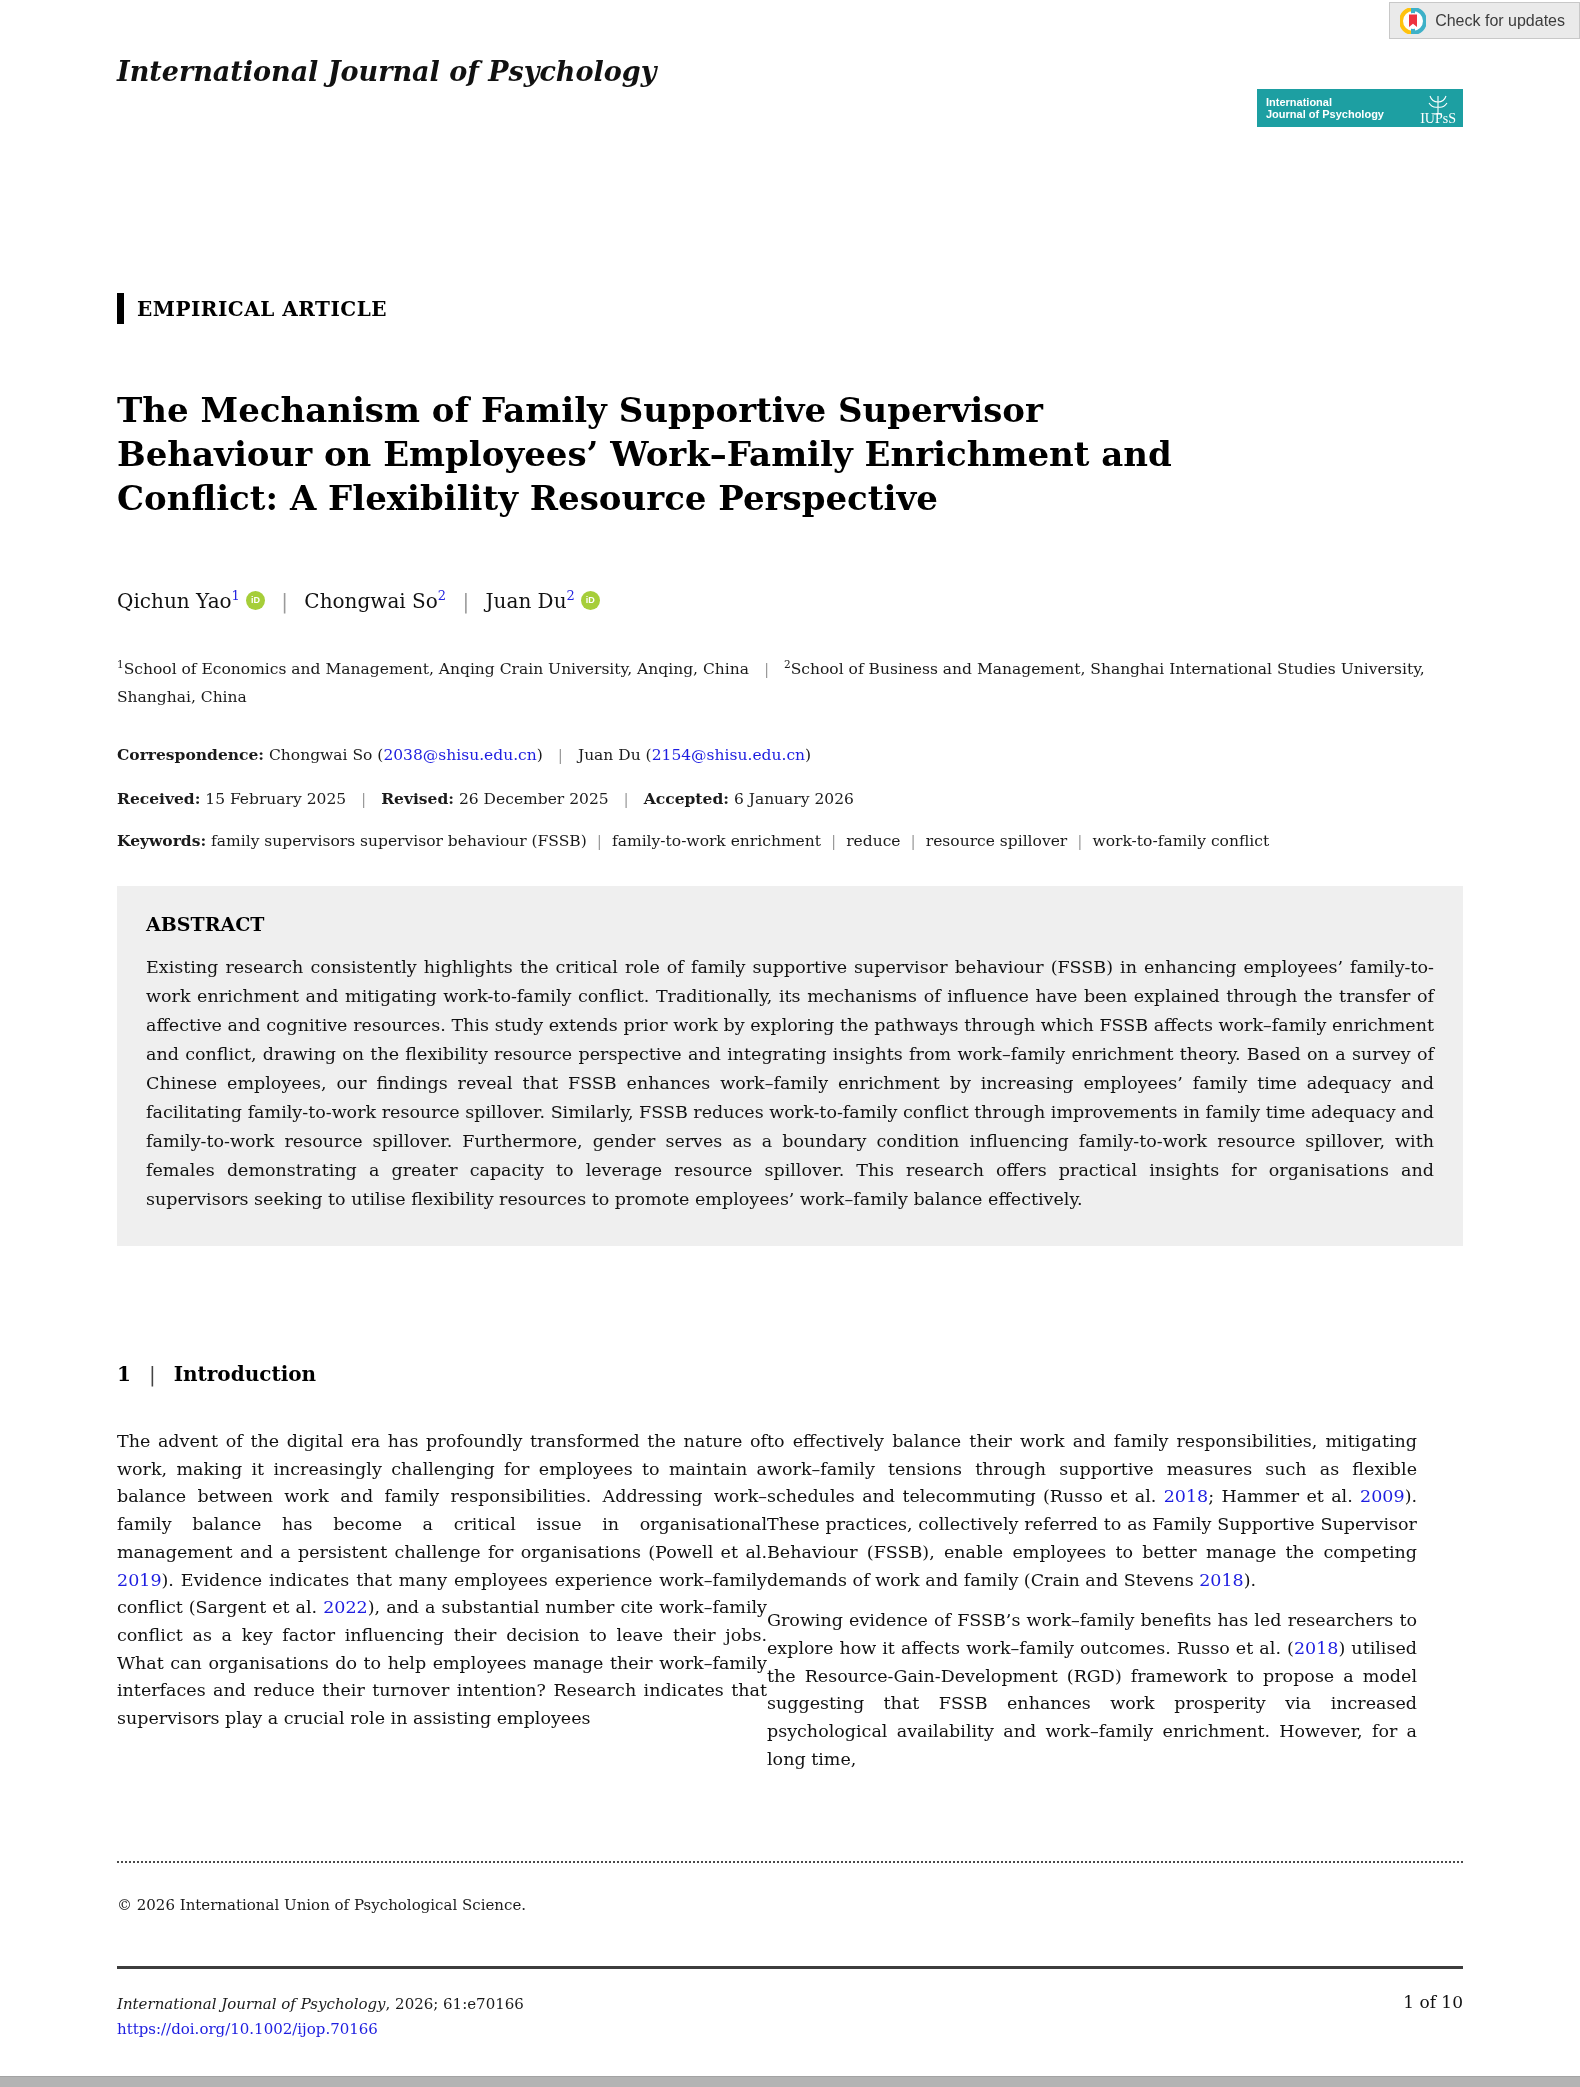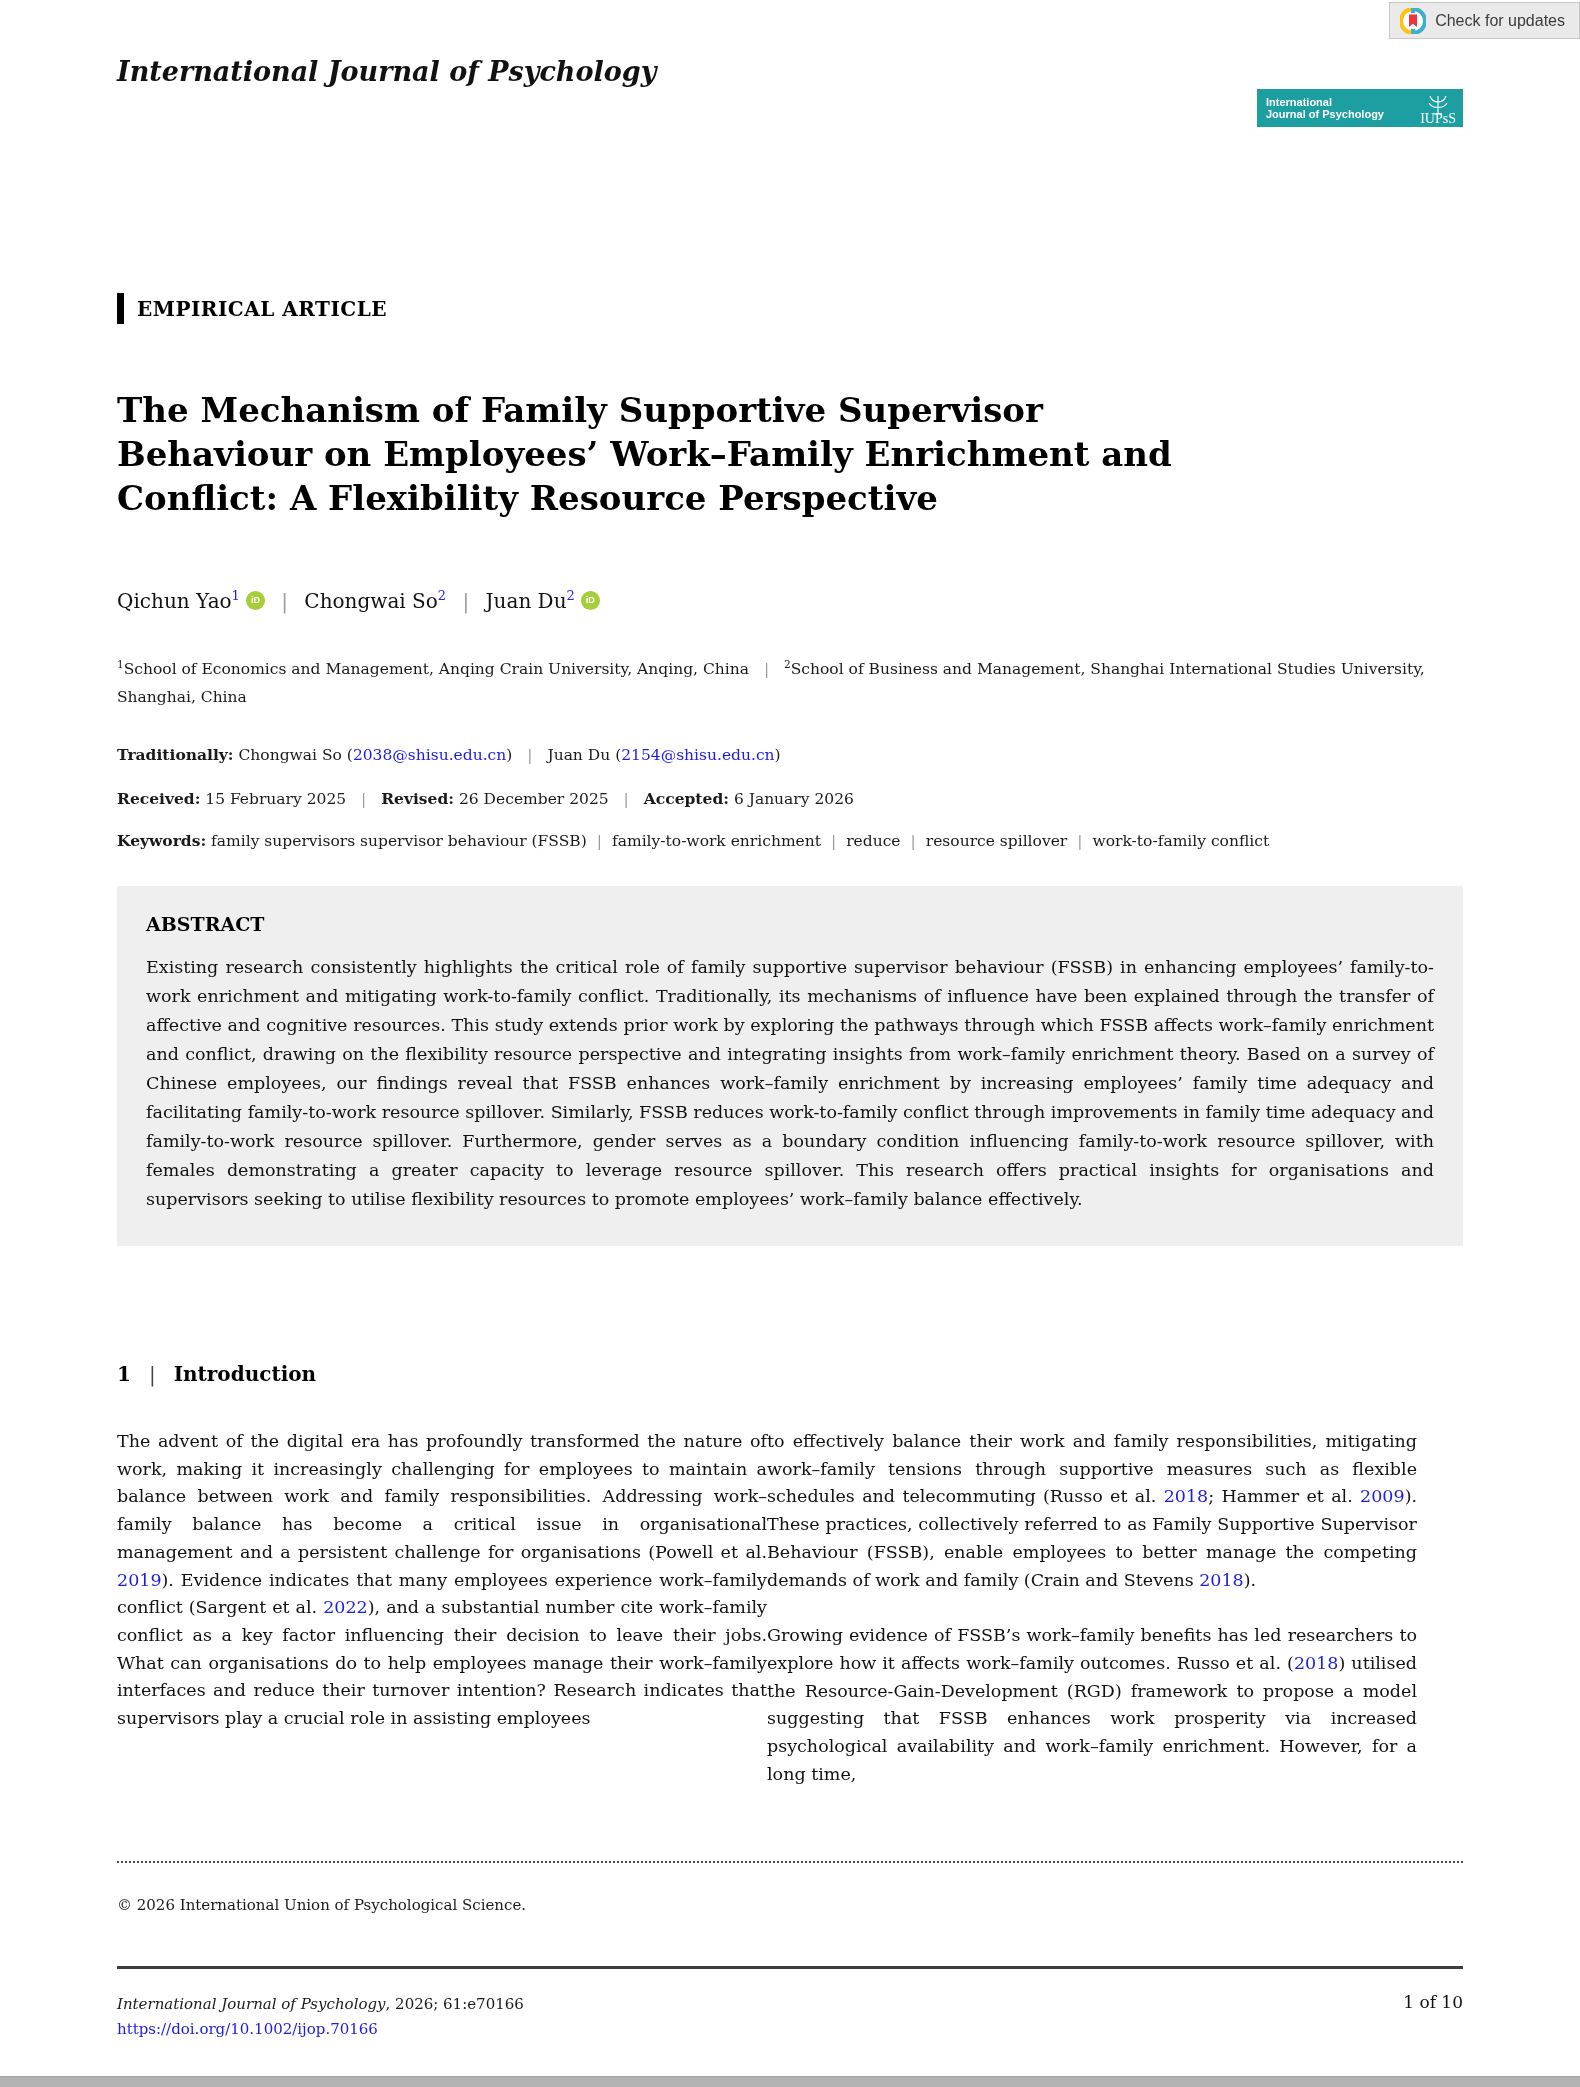--- a/index.html
+++ b/index.html
@@ -69,21 +69,21 @@
   }
   .abstract h2 { font-size:19px; font-weight:bold; color:#000; margin-bottom:18px; }
   .abstract p { font-size:17.5px; line-height:29px; text-align:justify; color:#111; }
   
   .intro-head { position:absolute; top:1362px; left:117px; font-size:20px; font-weight:bold; color:#000; }
   .intro-head .num { margin-right:18px; }
   .intro-head .hpipe { font-weight:normal; color:#444; margin-right:18px; }
   .columns { position:absolute; top:1428px; left:117px; width:1346px; display:flex; }
   .col { width:650px; }
   .col p { font-size:17.5px; line-height:27.7px; text-align:justify; color:#111; }
-  .col p + p { margin-top:28px; }
+  .col p + p { margin-top:13px; }
   
   .dashline { position:absolute; top:1861px; left:117px; width:1346px; border-top:2px dotted #4a4a4a; }
   .copyright { position:absolute; top:1896px; left:117px; font-size:15px; color:#1a1a1a; }
   .rule { position:absolute; top:1966px; left:117px; width:1346px; border-top:3px solid #3d3d3d; }
   .footer { position:absolute; top:1992px; left:117px; width:1346px; display:flex; justify-content:space-between; }
   .footer-left { font-size:15px; line-height:25px; color:#1a1a1a; }
   .footer-left .jname { font-style:italic; }
   .footer-page { font-size:17px; color:#111; }
   .bottombar { position:absolute; bottom:0; left:0; width:1580px; height:11px; background:#b3b3b3; border-top:1px solid #a3a3a3; }
 </style>
@@ -142,21 +142,21 @@
     <span><span>Juan Du</span><sup>2</sup><span class="orcid">iD</span></span>
   </div>
 
   <div class="affils">
     <sup>1</sup><span>School of Economics and Management, Anqing Crain University, Anqing, China</span>
     <span class="pipe">|</span>
     <sup>2</sup><span>School of Business and Management, Shanghai International Studies University, Shanghai, China</span>
   </div>
 
   <div class="meta-line correspondence">
-    <b>Traditionally:</b>
+    <b>Correspondence:</b>
     <span>Chongwai So</span><span> (</span><a class="link">2038@shisu.edu.cn</a><span>)</span>
     <span class="pipe">|</span>
     <span>Juan Du</span><span> (</span><a class="link">2154@shisu.edu.cn</a><span>)</span>
   </div>
 
   <div class="meta-line dates">
     <b>Received:</b>
     <span>15 February 2025</span>
     <span class="pipe">|</span>
     <b>Revised:</b>

